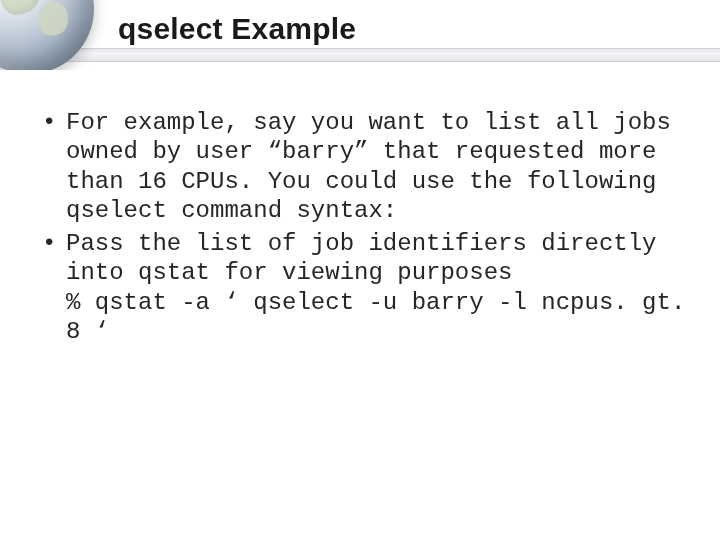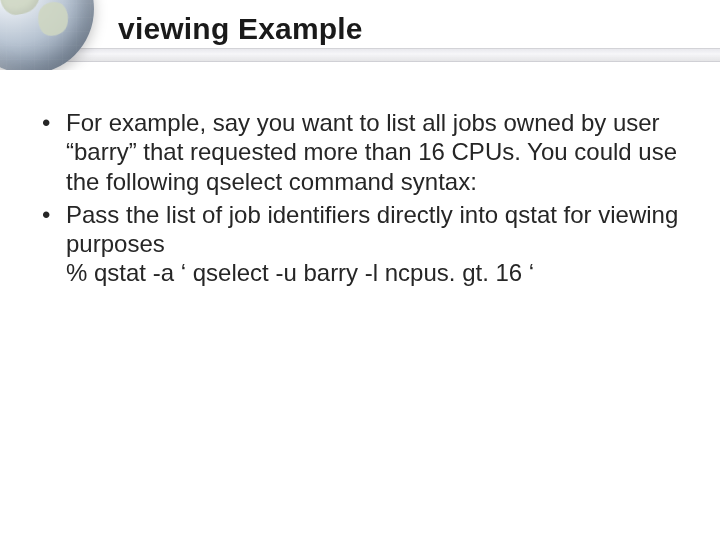--- a/index.html
+++ b/index.html
@@ -89,20 +89,21 @@
     letter-spacing: 0.2px;
   }
   .content {
     position: absolute;
     top: 108px;
     left: 36px;
     right: 20px;
     font-size: 24px;
     line-height: 1.22;
     color: #262626;
+    font-family: Liberation Mono, monospace;
   }
   ul.bullets {
     list-style: none;
     margin: 0;
     padding: 0;
   }
   ul.bullets > li {
     position: relative;
     padding-left: 30px;
     margin-bottom: 4px;
@@ -129,27 +130,27 @@
 
   <div class="globe-wrap">
     <div class="globe">
       <div class="grid"></div>
       <div class="landA"></div>
       <div class="landB"></div>
 
     </div>
   </div>
 
-  <div class="title">viewing Example</div>
+  <div class="title">qselect Example</div>
 
   <div class="content">
     <ul class="bullets">
       <li>
         <span>For example, say you want to list all jobs owned by user “barry” that requested more than 16 CPUs. You could use the following qselect command syntax:</span>
       </li>
       <li>
         <span>Pass the list of job identifiers directly into qstat for viewing purposes</span>
-        <span class="sub">% qstat -a ‘ qselect -u barry -l ncpus. gt. 16 ‘</span>
+        <span class="sub">% qstat -a ‘ qselect -u barry -l ncpus. gt. 8 ‘</span>
       </li>
     </ul>
   </div>
 
 </div>
 
 </body></html>

